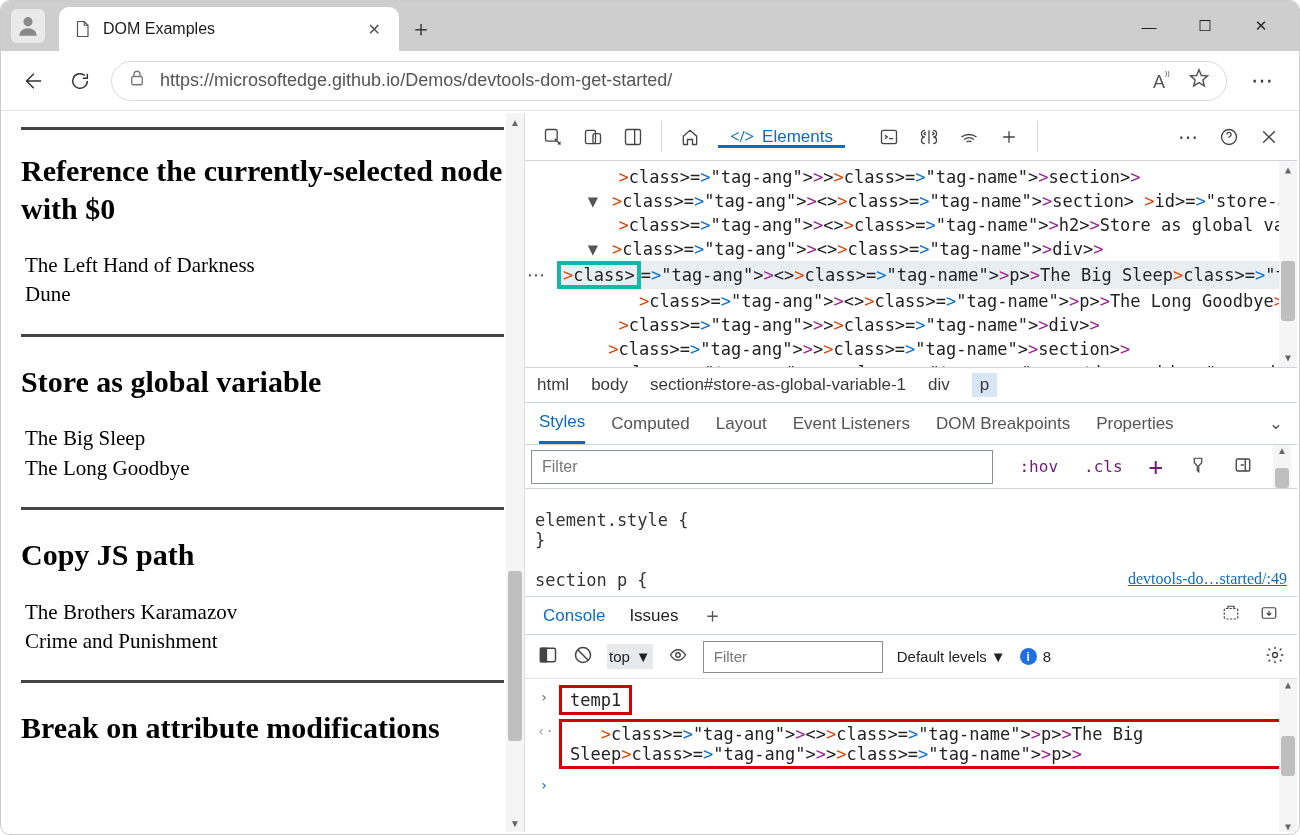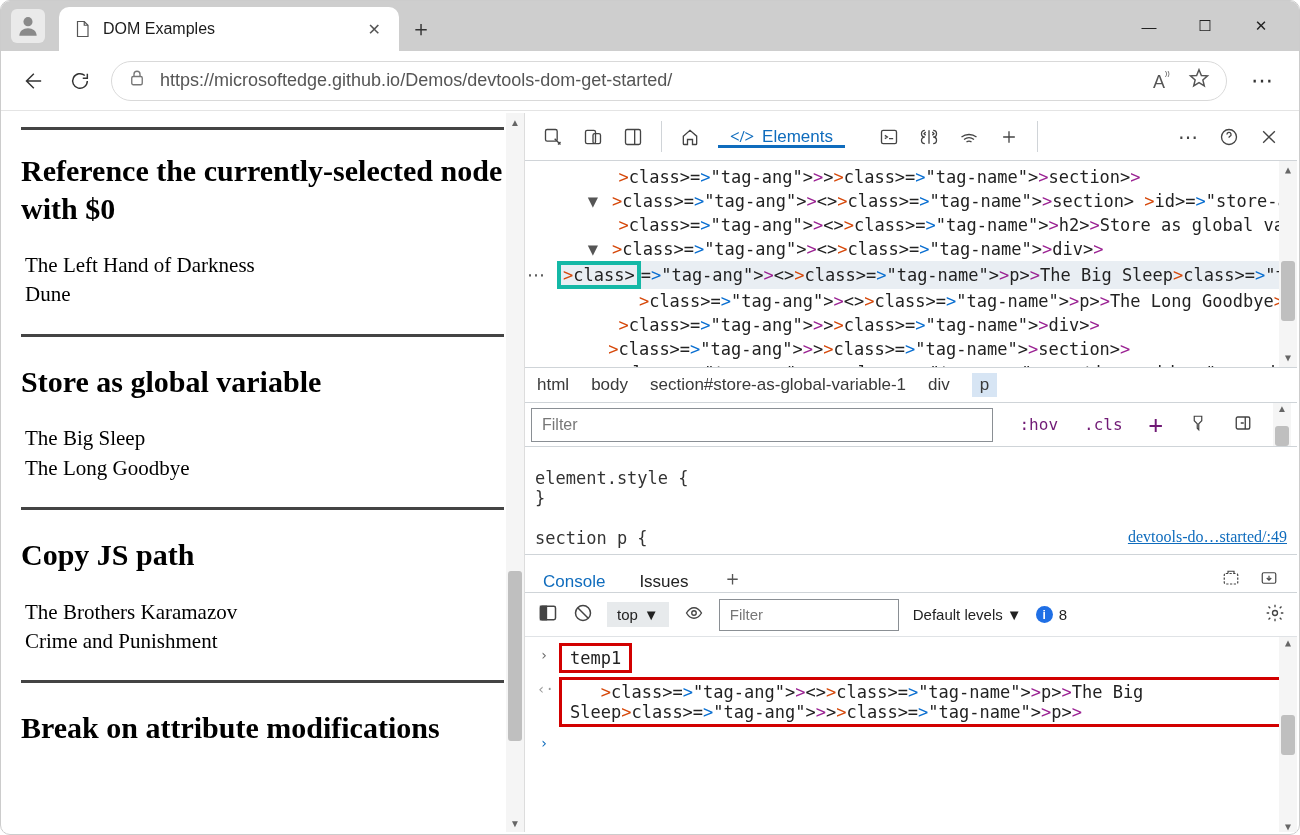--- a/index.html
+++ b/index.html
@@ -80,27 +80,27 @@
 
   .styles-toolbar { height:44px; display:flex; align-items:center; gap:14px; padding:0 6px 0 0; border-bottom:1px solid #cfd4d8; position:relative; }
   .styles-filter { flex:1; max-width:470px; height:34px; border:1px solid #8a8f94; padding:0 10px; font-size:16px; color:#777; display:flex; align-items:center; margin:0 6px; }
   .styles-toolbar .tool { font-size:16px; color:#701a75; padding:0 6px; font-family:Consolas,monospace; }
   .styles-right-scroll { width:18px; align-self:stretch; background:#f5f5f5; display:flex; flex-direction:column; justify-content:space-between; align-items:center; font-size:10px; color:#666; }
   .styles-right-thumb { width:14px; flex:0 0 20px; background:#bfbfbf; border-radius:3px; }
 
   .styles-body { flex:0 0 108px; padding:6px 10px; font-family:Consolas,monospace; font-size:17px; color:#333; display:flex; flex-direction:column; justify-content:flex-end; border-bottom:1px solid #cfd4d8; position:relative; }
   .styles-body .link { color:#0f6cbd; text-decoration:underline; float:right; font-family:"Segoe UI"; font-size:16px; }
 
-  .console-tabs { height:38px; display:flex; align-items:flex-end; gap:34px; padding:0 18px; border-bottom:1px solid #cfd4d8; font-size:17px; }
+  .console-tabs { height:38px; display:flex; align-items:center; gap:24px; padding:0 18px; border-bottom:1px solid #cfd4d8; font-size:17px; }
   .console-tabs .active { color:#0f6cbd; }
   .console-tabs .plus { font-size:20px; color:#555; }
   .console-tabs .right { margin-left:auto; display:flex; gap:18px; }
 
   .console-toolbar { height:44px; display:flex; align-items:center; gap:14px; padding:0 12px; border-bottom:1px solid #e0e3e6; }
-  .console-toolbar .ctx { background:#e7eaec; padding:4px 10px; display:flex; align-items:center; gap:6px; }
+  .console-toolbar .ctx { background:#e7eaec; padding:4px 2px; display:flex; align-items:center; gap:6px; }
   .console-toolbar .cfilter { width:180px; height:32px; border:1px solid #8a8f94; display:flex; align-items:center; padding:0 10px; color:#777; }
   .console-toolbar .levels { display:flex; align-items:center; gap:4px; }
   .console-toolbar .issues { display:flex; align-items:center; gap:6px; }
   .console-toolbar .issues .badge { width:17px; height:17px; border-radius:50%; background:#1f6fe5; color:#fff; font-size:12px; display:flex; align-items:center; justify-content:center; font-weight:600;}
   .console-toolbar .gear { margin-left:auto; }
 
   .console-body { flex:1; position:relative; font-family:Consolas,monospace; font-size:17px; padding:4px 0 0 0; }
   .console-row { display:flex; align-items:flex-start; padding:2px 12px; gap:8px; }
   .console-row .prompt { color:#6b6b6b; width:14px; text-align:center; font-size:14px; padding-top:4px;}
   .console-row.out .prompt { color:#9a9a9a; }
@@ -299,20 +299,29 @@
     </div>
 
     <div class="breadcrumb" id="breadcrumb">
         <span>html</span>
         <span>body</span>
         <span>section#store-as-global-variable-1</span>
         <span>div</span>
         <span class="bc-last">p</span>
       </div>
 
+    <div class="styles-tabs" id="styles-tabs">
+    <span class="active">Styles</span>
+        <span>Computed</span>
+        <span>Layout</span>
+        <span>Event Listeners</span>
+        <span>DOM Breakpoints</span>
+        <span>Properties</span>
+        <span class="chev">⌄</span>
+      </div>
 
     <div class="styles-toolbar">
       <div class="styles-filter">Filter</div>
       <span class="tool">:hov</span>
       <span class="tool">.cls</span>
       <span class="tool" style="font-size:24px;">+</span>
       <span class="tool">
         <svg width="18" height="18" viewBox="0 0 24 24" fill="none" stroke="#444" stroke-width="1.6">
             <path d="M7 3h10v6l-4 4v8l-2-2v-6l-4-4z"></path>
           </svg>

